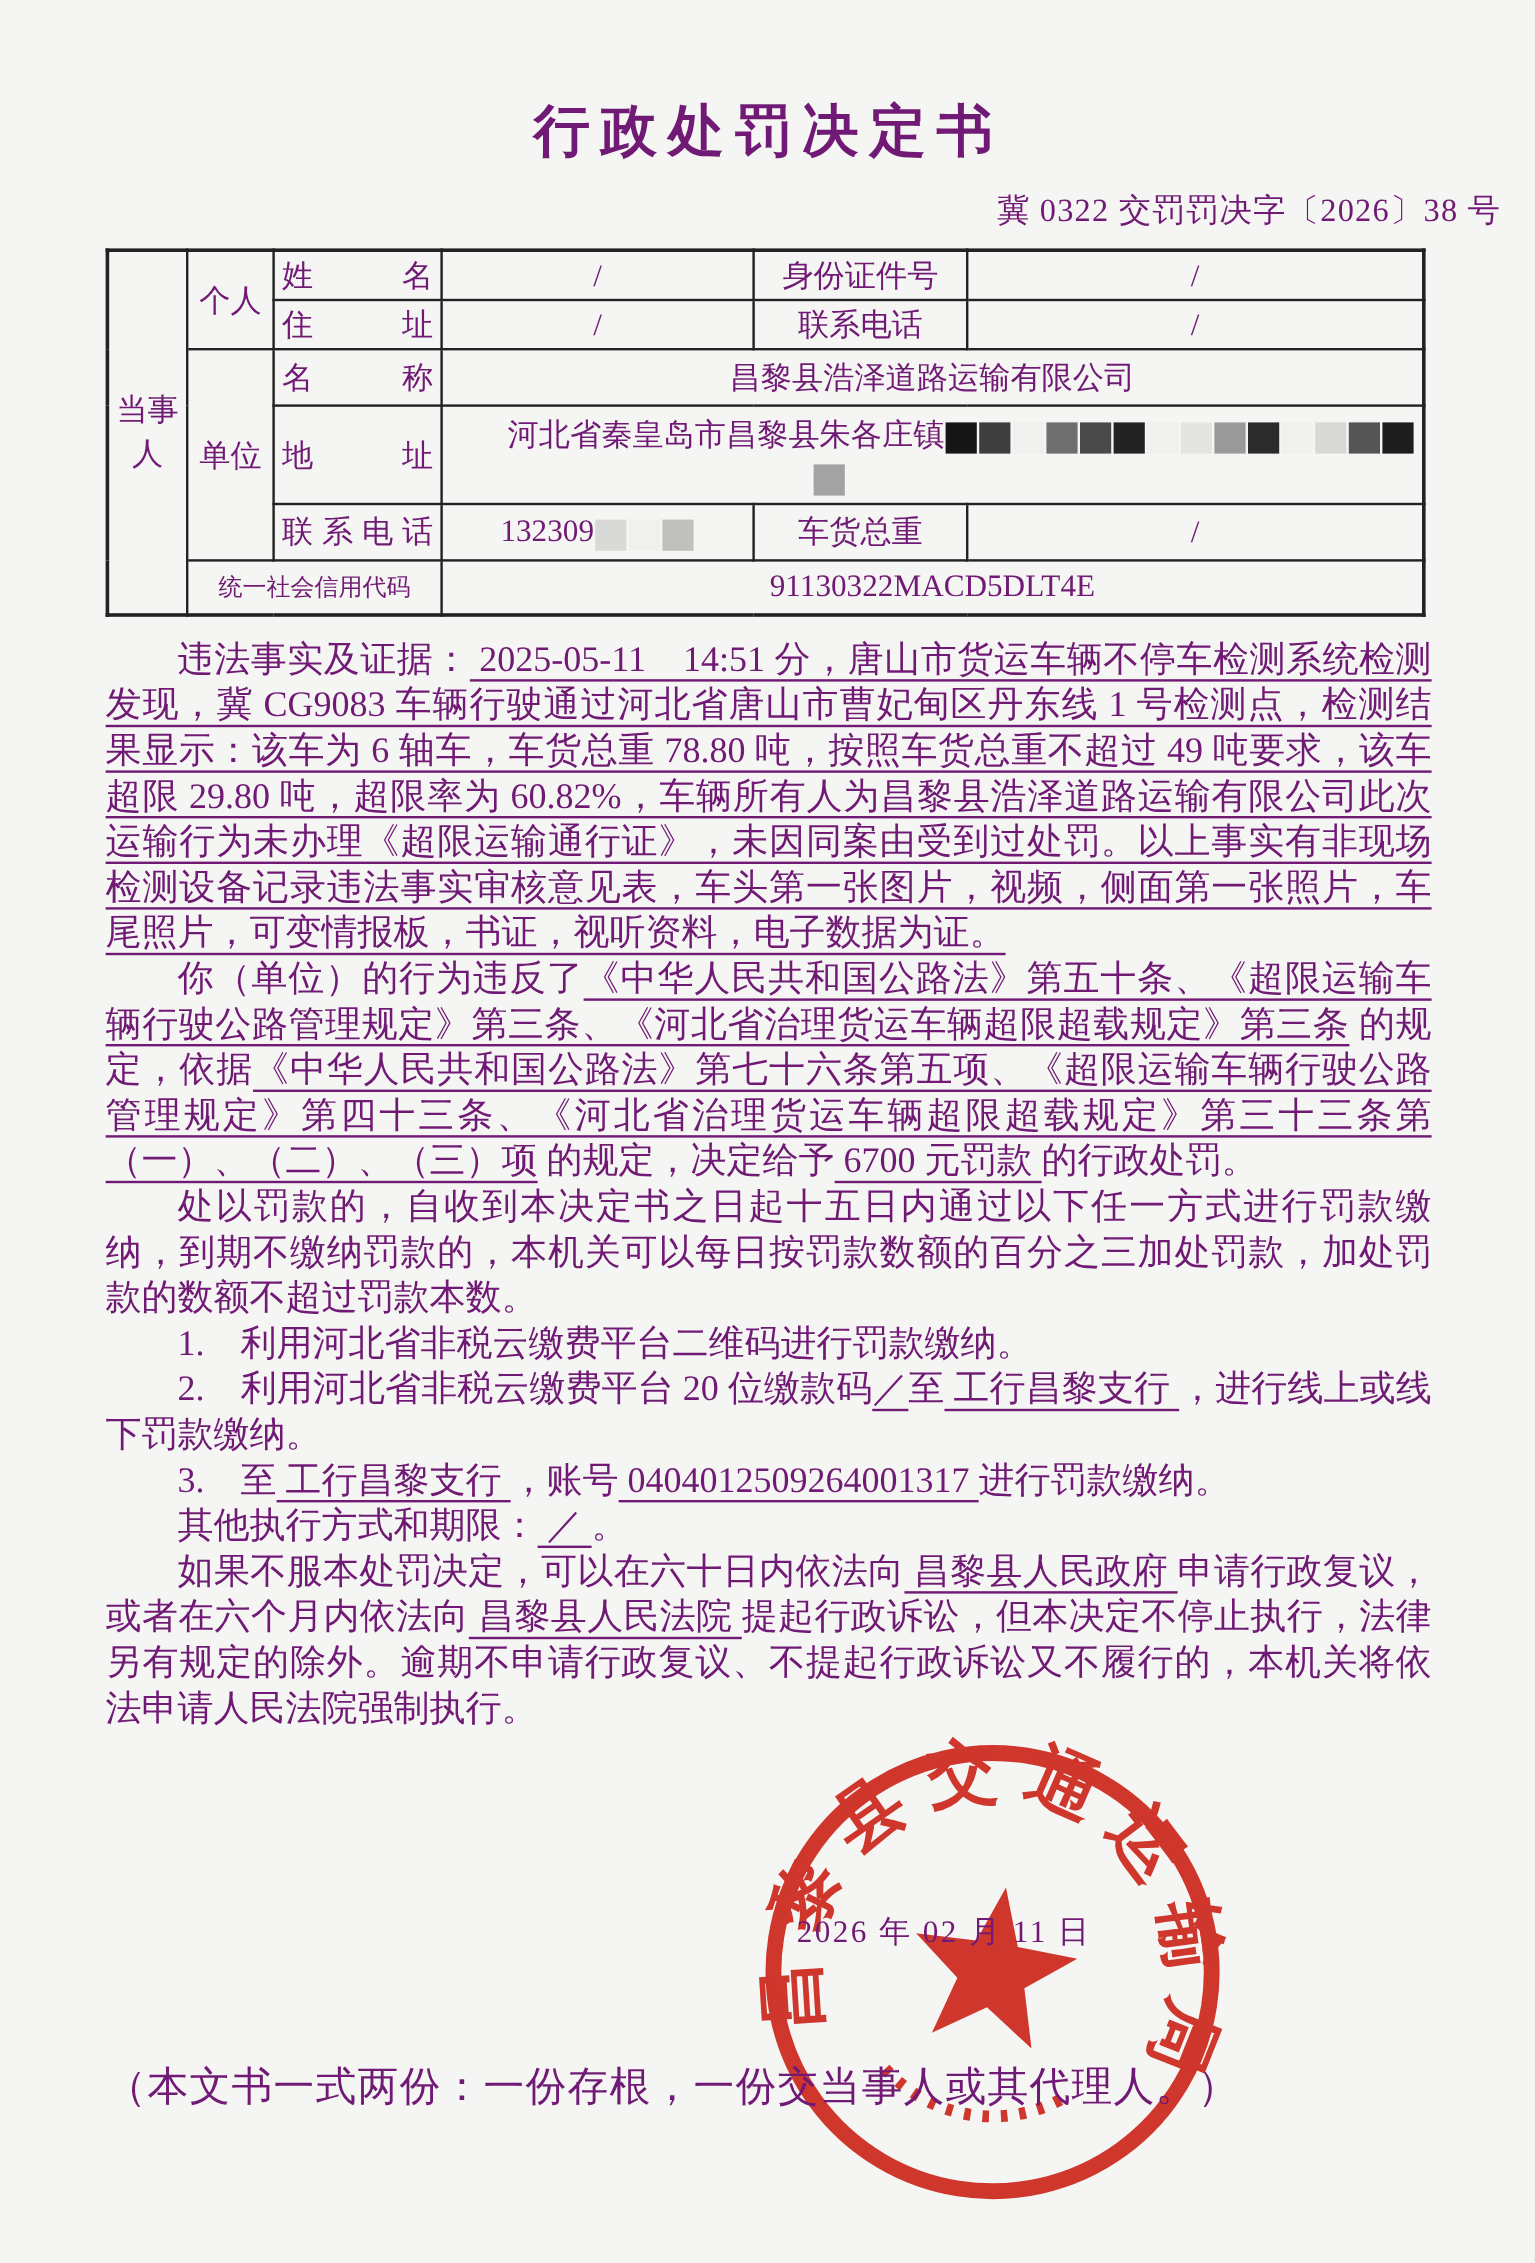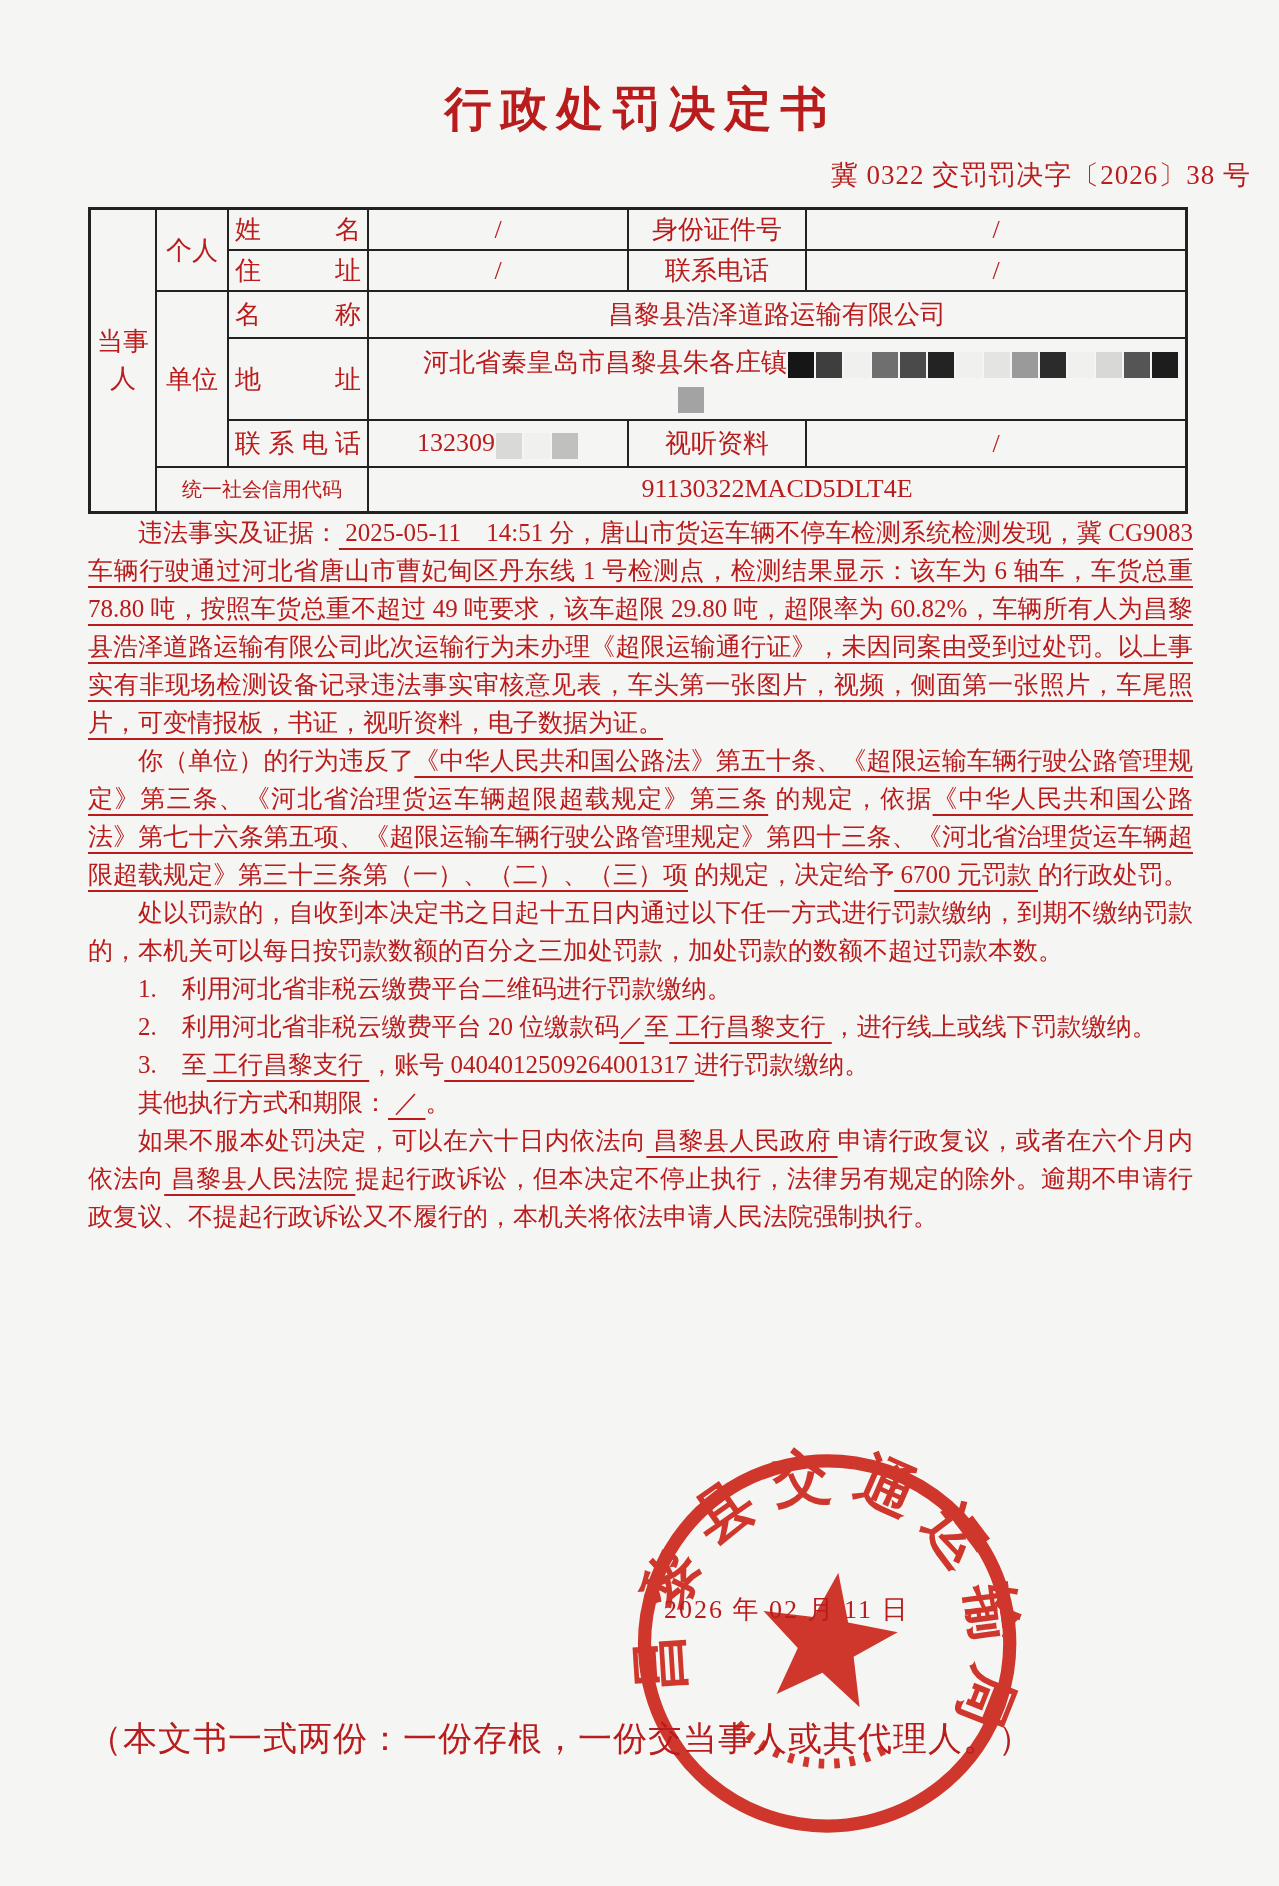--- a/index.html
+++ b/index.html
@@ -1,21 +1,21 @@
 <!DOCTYPE html>
 <html><head>
 <meta charset="utf-8">
 <style>
   html,body{margin:0;padding:0;background:#e9e9e7;}
   .page{
     position:relative;
     width:1279px;height:1886px;
     margin:0 auto;
     background:#f5f5f3;
-    color:#b91c1c;
+    color:#701a75;
     font-family:"Liberation Serif","DejaVu Serif",serif;
     overflow:hidden;
     box-sizing:border-box;
     padding:78px 86px 0 88px;
   }
   .doc-title{
     text-align:center;
     font-size:47px;
     font-weight:bold;
     letter-spacing:9px;
@@ -60,23 +60,23 @@
   }
   tr.r1{height:40px;} tr.r2{height:40px;} tr.r3{height:47px;}
   tr.r4{height:82px;} tr.r5{height:47px;} tr.r6{height:45px;}
   .addr-line1{text-align:right;padding-left:4px;}
   .addr-line2{text-align:left;padding-left:302px;margin-top:3px;}
   .px{
     display:inline-block;width:26px;height:26px;
     vertical-align:middle;margin:0 1px;
   }
   .body-text{
-    margin-top:0;
+    margin-top:17px;
     width:1105px;
-    font-size:25px;
+    font-size:30px;
     line-height:38px;
   }
   .para{
     margin:0;
     text-indent:2em;
     text-align:justify;
   }
   .u{
     text-decoration:underline;
     text-underline-offset:7px;
@@ -130,21 +130,21 @@
     <tr class="r4">
       <td class="lab">地址</td>
       <td colspan="3">
         <div class="addr-line1"><span>河北省秦皇岛市昌黎县朱各庄镇</span><span><span class="px" style="background: rgb(22, 22, 22);"></span><span class="px" style="background: rgb(62, 62, 62);"></span><span class="px" style="background: rgb(240, 240, 238);"></span><span class="px" style="background: rgb(111, 111, 111);"></span><span class="px" style="background: rgb(74, 74, 74);"></span><span class="px" style="background: rgb(35, 35, 35);"></span><span class="px" style="background: rgb(240, 240, 238);"></span><span class="px" style="background: rgb(228, 228, 226);"></span><span class="px" style="background: rgb(154, 154, 154);"></span><span class="px" style="background: rgb(43, 43, 43);"></span><span class="px" style="background: rgb(240, 240, 238);"></span><span class="px" style="background: rgb(216, 216, 214);"></span><span class="px" style="background: rgb(85, 85, 85);"></span><span class="px" style="background: rgb(29, 29, 29);"></span></span></div>
         <div class="addr-line2"><span class="px" style="background: rgb(163, 163, 163);"></span></div>
       </td>
     </tr>
     <tr class="r5">
       <td class="lab">联系电话</td>
       <td class="val val1"><span>132309</span><span><span class="px" style="background: rgb(217, 217, 215);"></span><span class="px" style="background: rgb(240, 240, 238);"></span><span class="px" style="background: rgb(192, 192, 190);"></span></span></td>
-      <td class="lab2">视听资料</td>
+      <td class="lab2">车货总重</td>
       <td class="val">/</td>
     </tr>
     <tr class="r6">
       <td class="creditlab" colspan="2">统一社会信用代码</td>
       <td class="val" colspan="3">91130322MACD5DLT4E</td>
     </tr>
   </tbody>
     </table>
 
   <div class="body-text">

